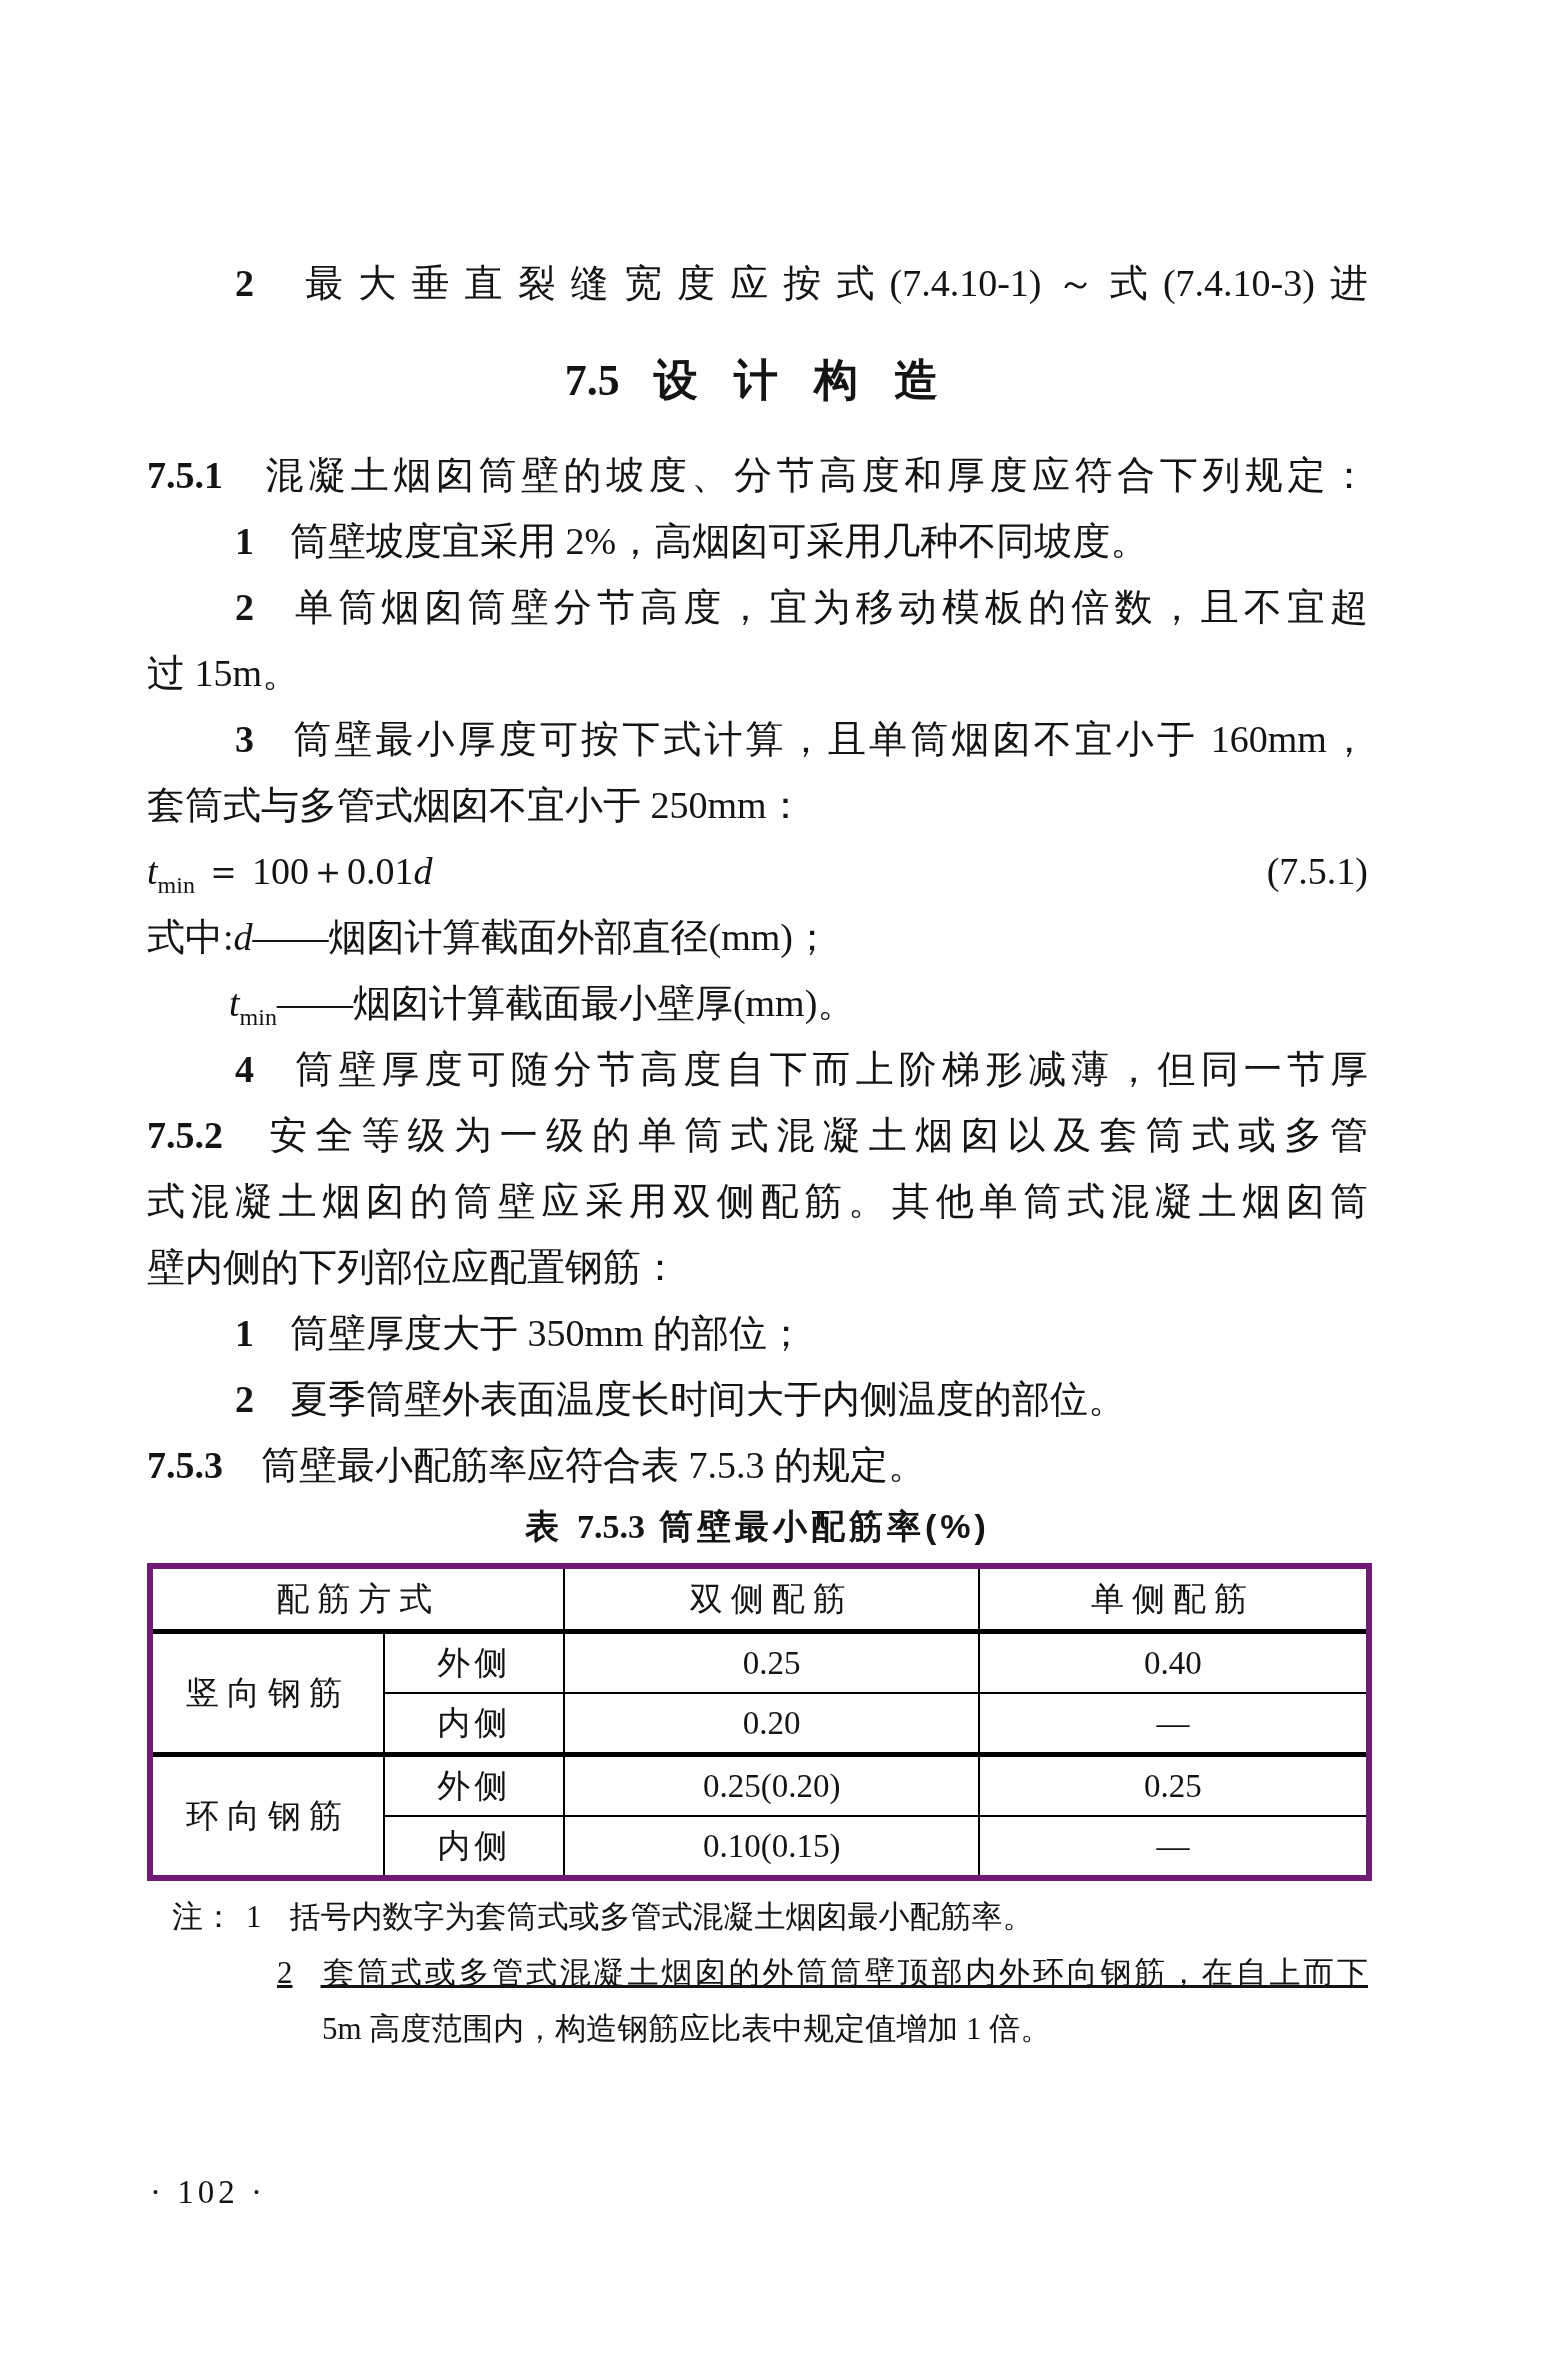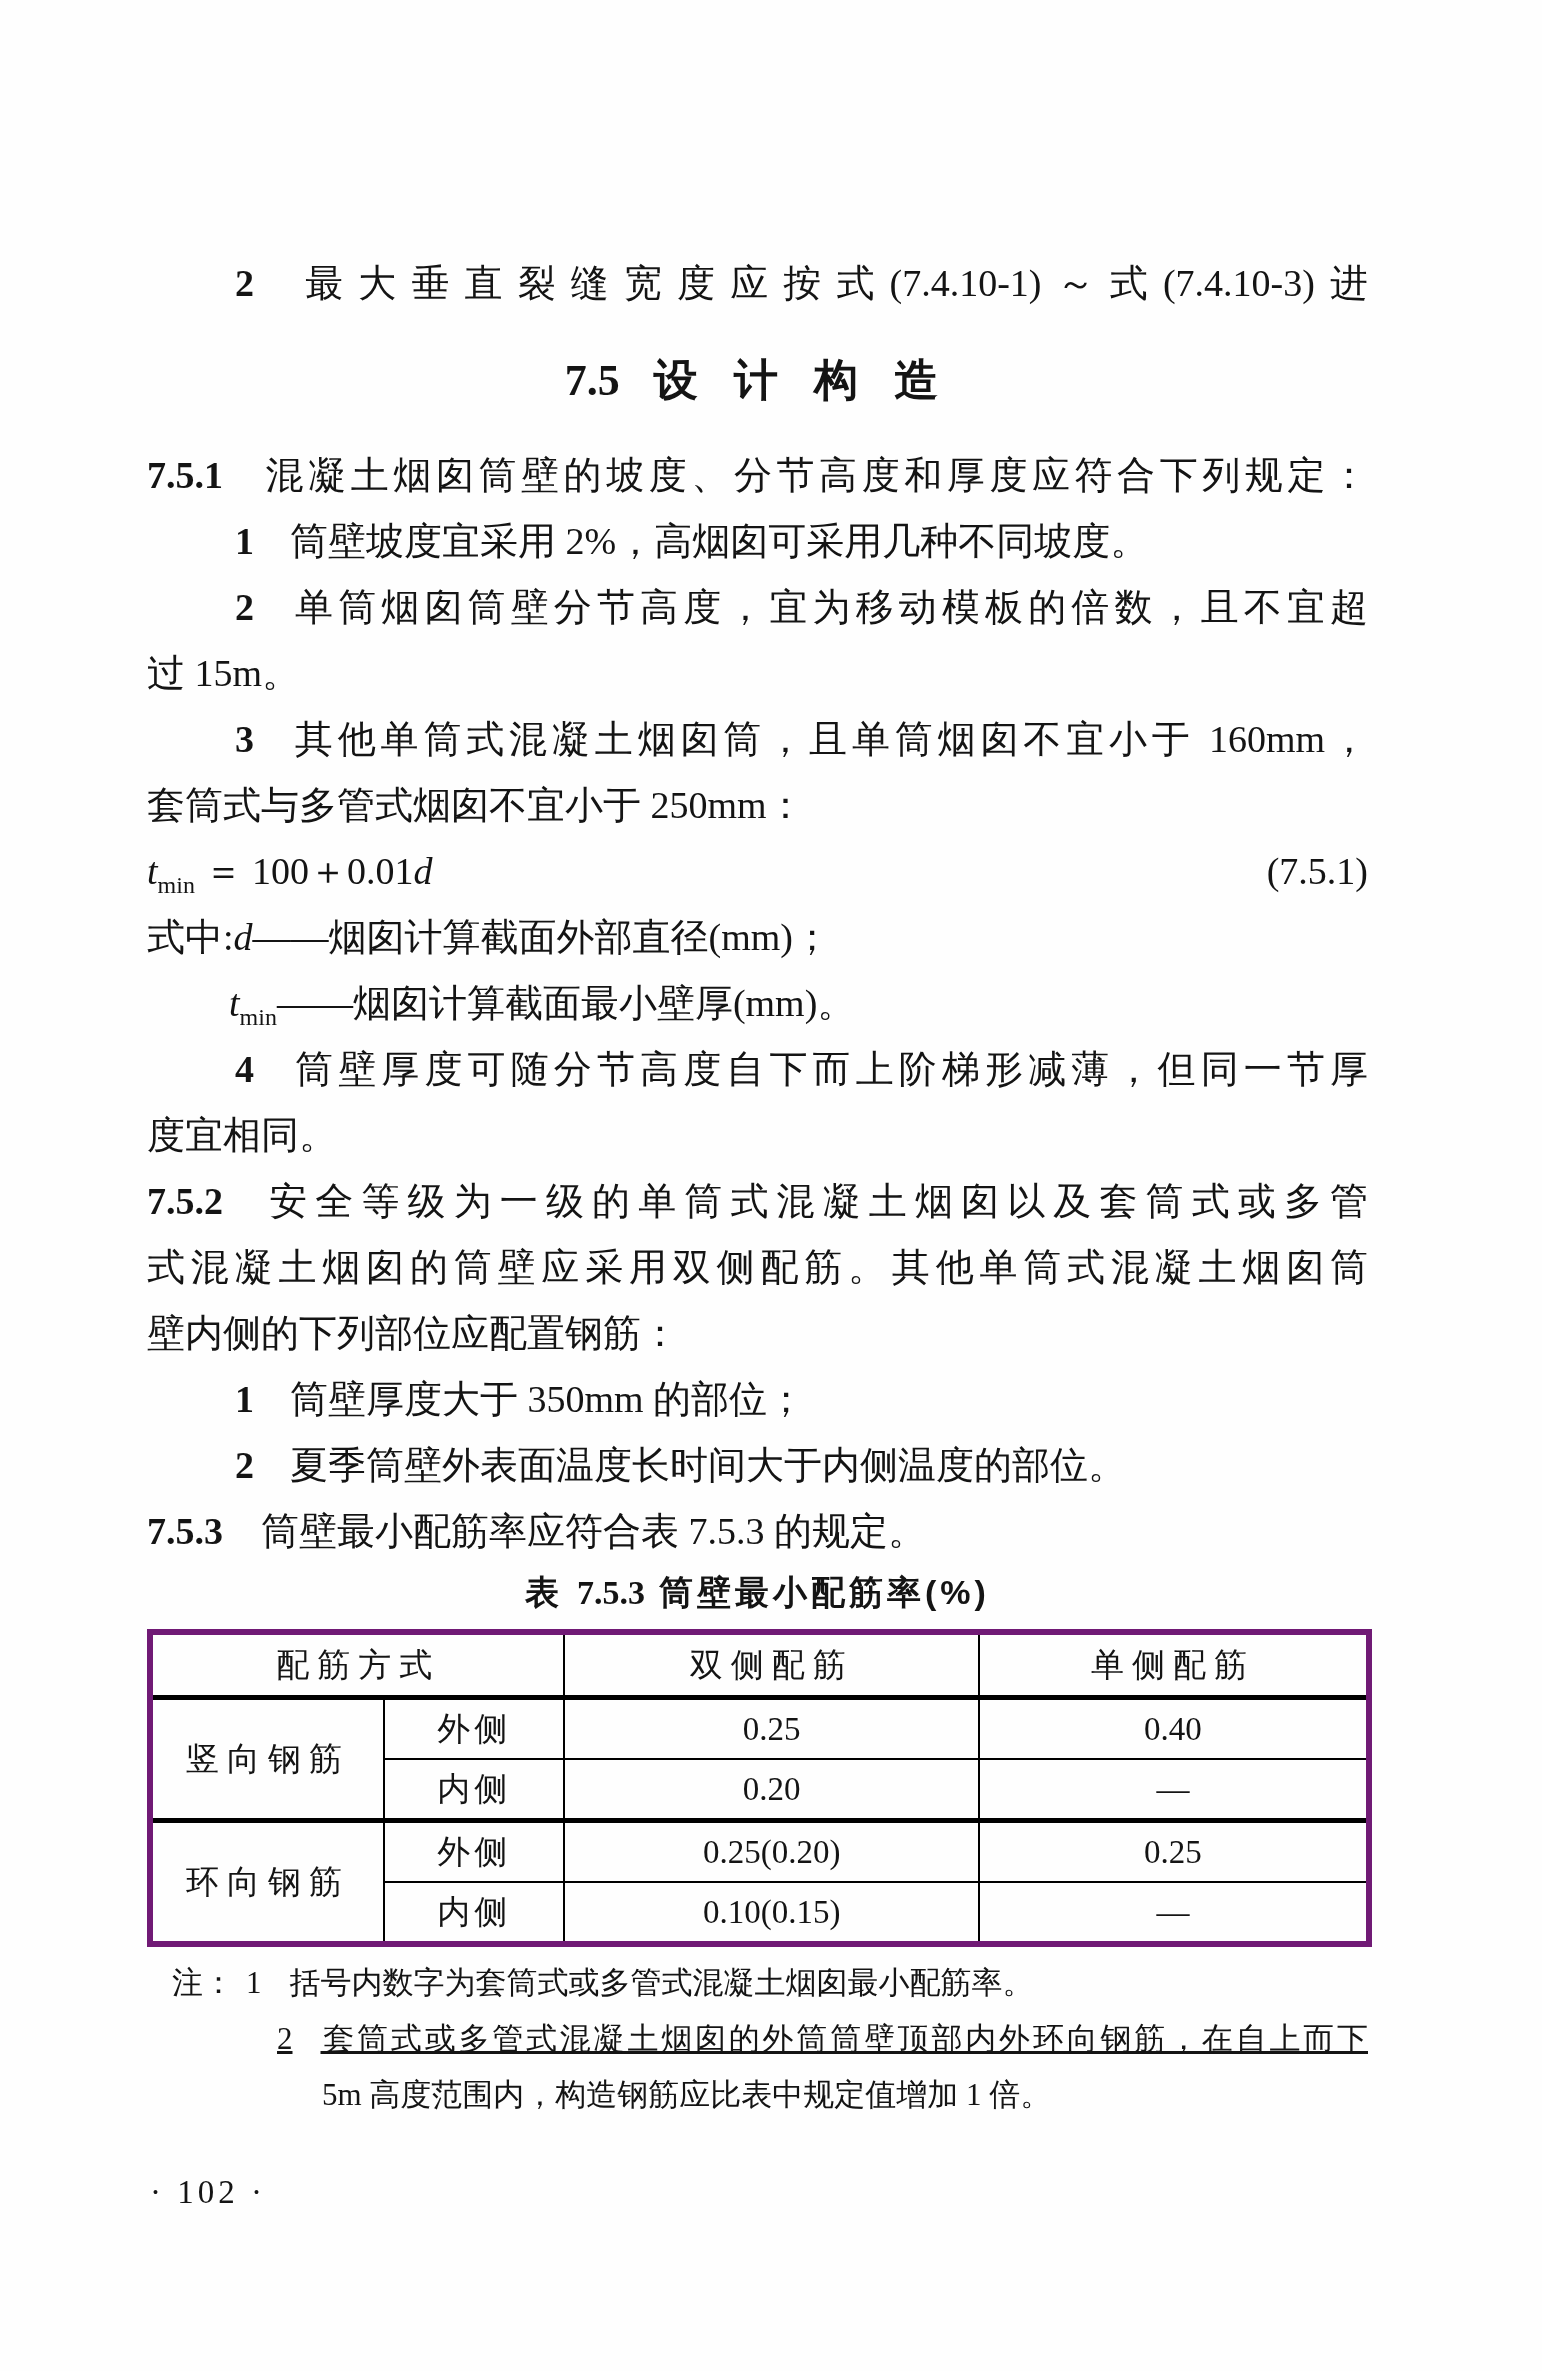--- a/index.html
+++ b/index.html
@@ -125,30 +125,29 @@
 
     <div class="heading"><span class="hnum">7.5</span><span class="htitle">设 计 构 造</span></div>
 
     <div class="line j"><span class="secnum">7.5.1</span><span>混凝土烟囱筒壁的坡度、分节高度和厚度应符合下列规定：</span></div>
 
     <div class="line indent"><span class="num">1</span><span>筒壁坡度宜采用 2%，高烟囱可采用几种不同坡度。</span></div>
 
     <div class="line j indent"><span class="num">2</span><span>单筒烟囱筒壁分节高度，宜为移动模板的倍数，且不宜超</span></div>
     <div class="line"><span>过 15m。</span></div>
 
-    <div class="line j indent"><span class="num">3</span><span>其他单筒式混凝土烟囱筒，且单筒烟囱不宜小于 160mm，</span></div>
+    <div class="line j indent"><span class="num">3</span><span>筒壁最小厚度可按下式计算，且单筒烟囱不宜小于 160mm，</span></div>
     <div class="line"><span>套筒式与多管式烟囱不宜小于 250mm：</span></div>
 
     <div class="line formula-line"><span class="iv">t</span><sub>min</sub><span> ＝ 100＋0.01</span><span class="iv">d</span><span class="eqno">(7.5.1)</span></div>
 
     <div class="line"><span>式中:</span><span class="iv">d</span><span>——</span><span>烟囱计算截面外部直径(mm)；</span></div>
     <div class="line where-indent"><span class="iv">t</span><sub>min</sub><span>——</span><span>烟囱计算截面最小壁厚(mm)。</span></div>
 
     <div class="line j indent"><span class="num">4</span><span>筒壁厚度可随分节高度自下而上阶梯形减薄，但同一节厚</span></div>
-    <div class="line"><span>度宜相同。</span></div>
 
     <div class="line j"><span class="secnum">7.5.2</span><span>安全等级为一级的单筒式混凝土烟囱以及套筒式或多管</span></div>
     <div class="line j"><span>式混凝土烟囱的筒壁应采用双侧配筋。其他单筒式混凝土烟囱筒</span></div>
     <div class="line"><span>壁内侧的下列部位应配置钢筋：</span></div>
 
     <div class="line indent"><span class="num">1</span><span>筒壁厚度大于 350mm 的部位；</span></div>
     <div class="line indent"><span class="num">2</span><span>夏季筒壁外表面温度长时间大于内侧温度的部位。</span></div>
 
     <div class="line"><span class="secnum">7.5.3</span><span>筒壁最小配筋率应符合表 7.5.3 的规定。</span></div>
 

